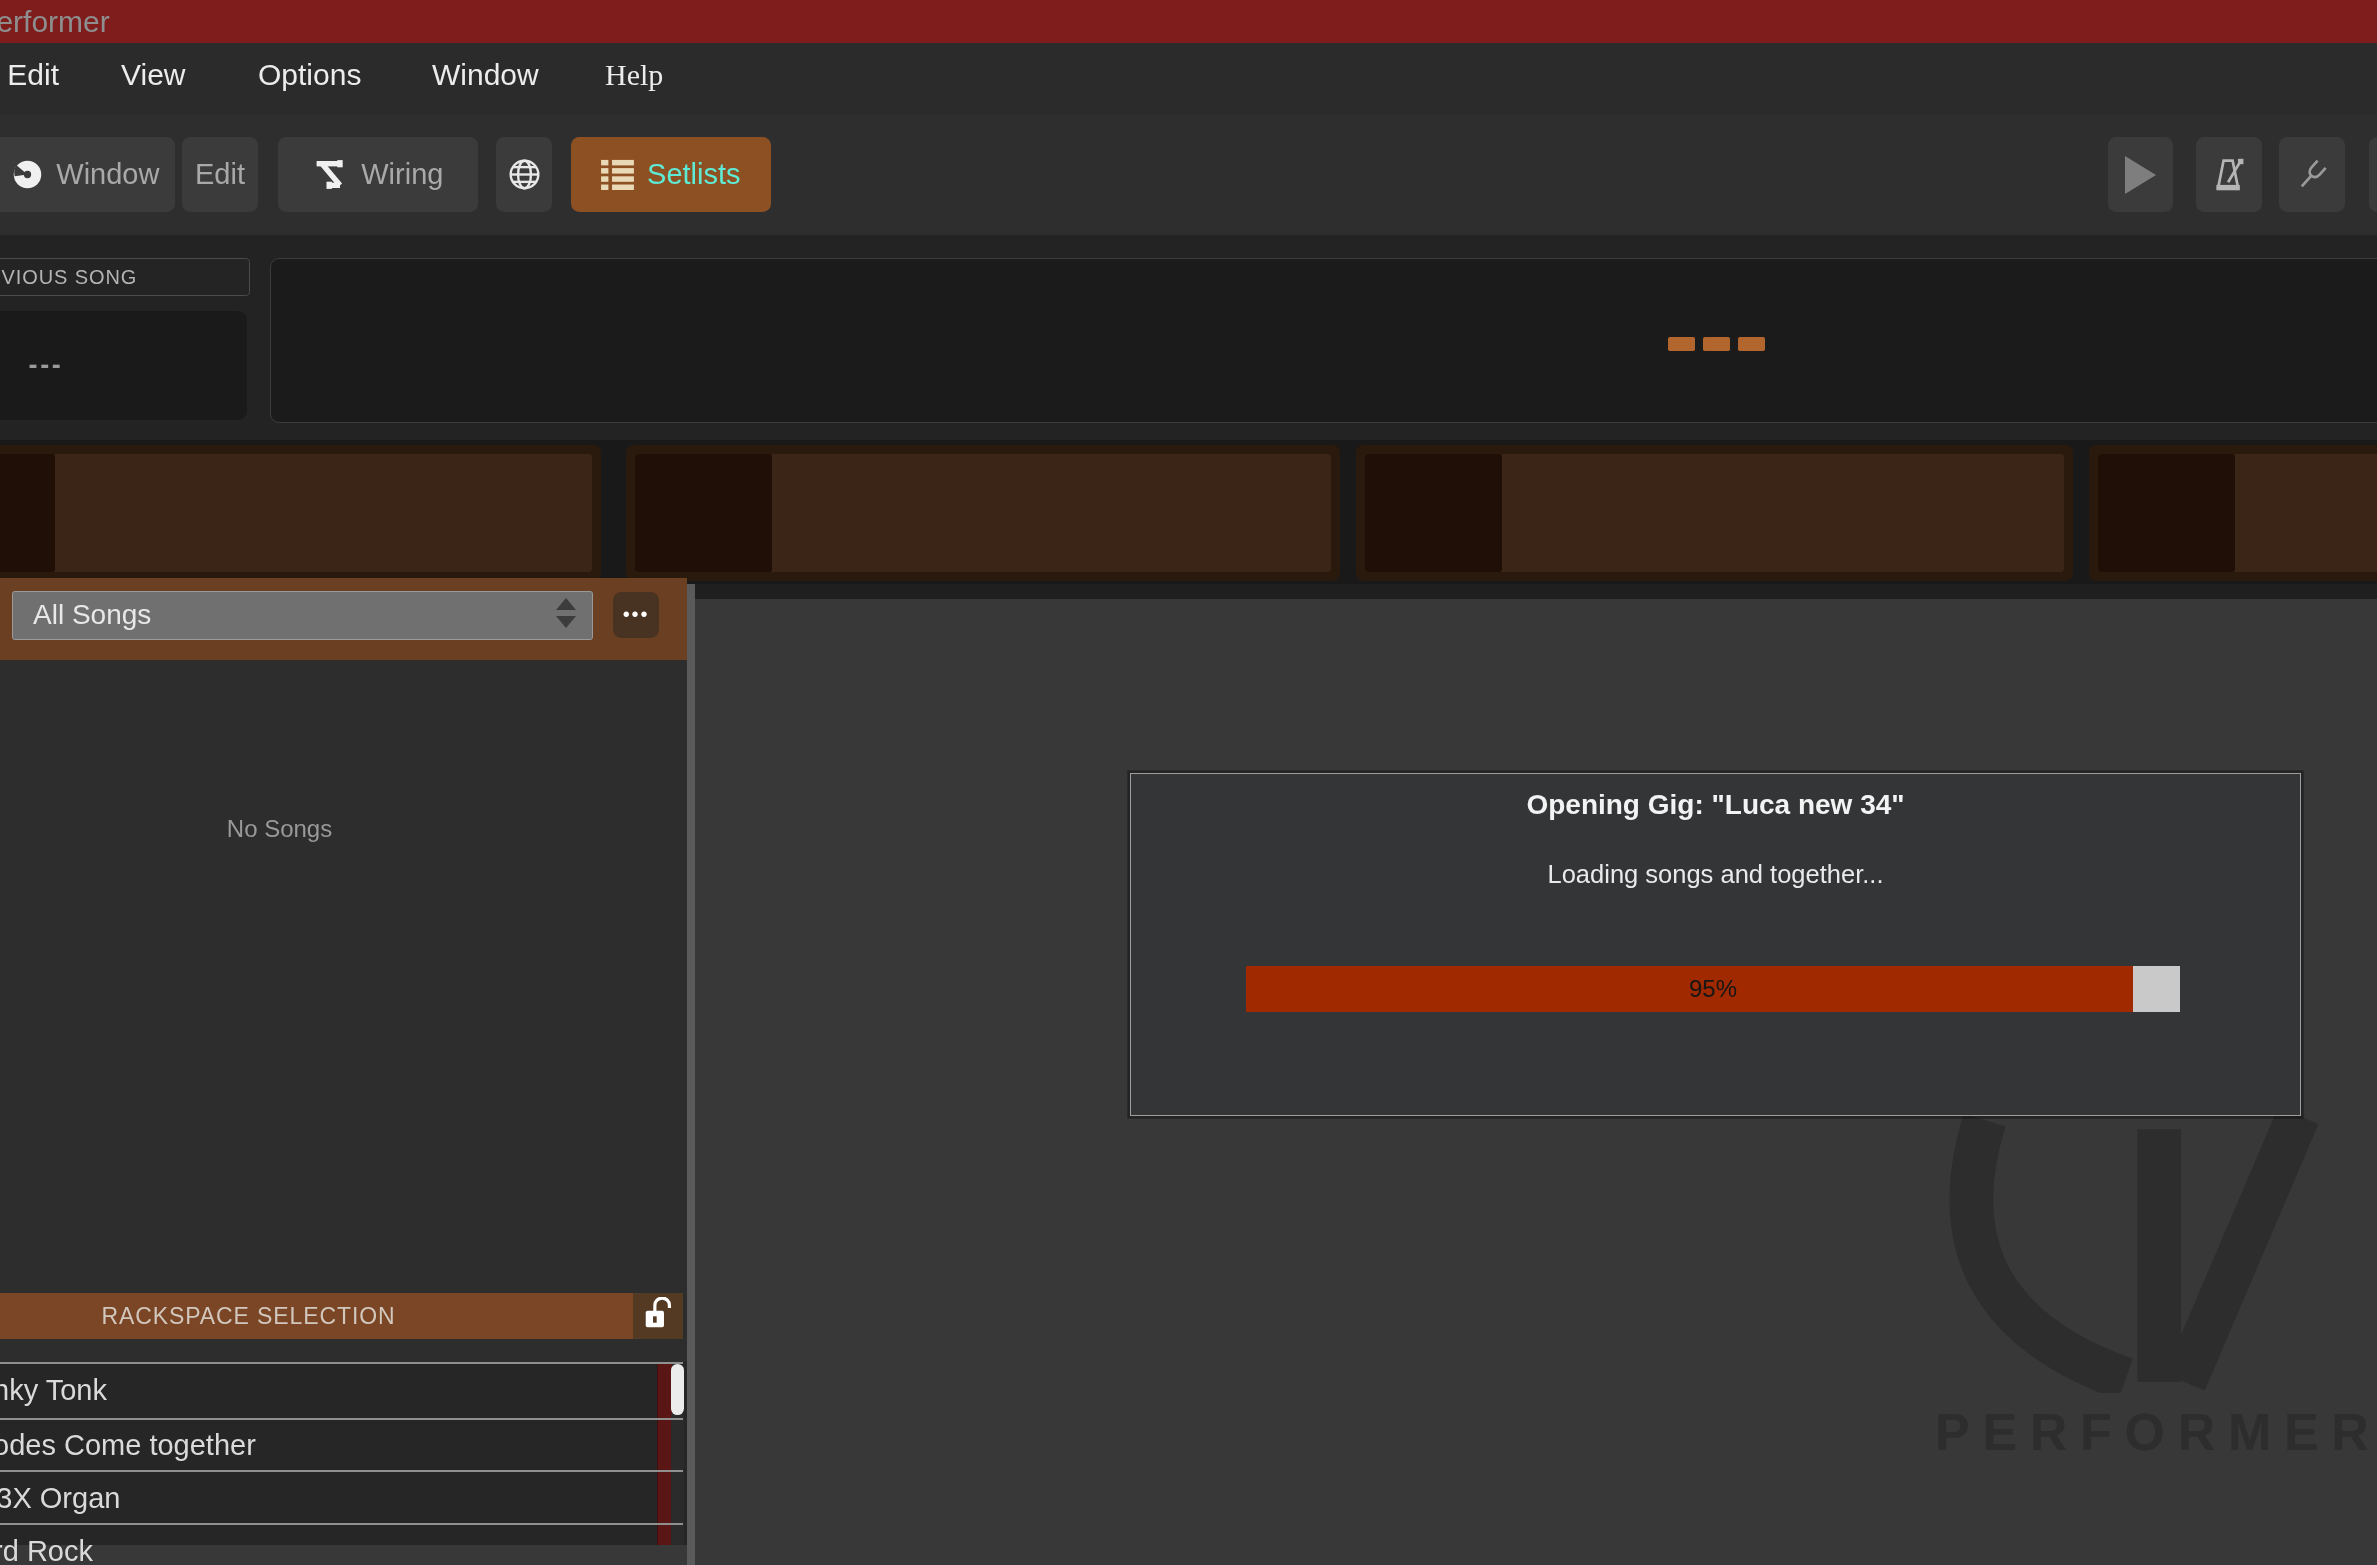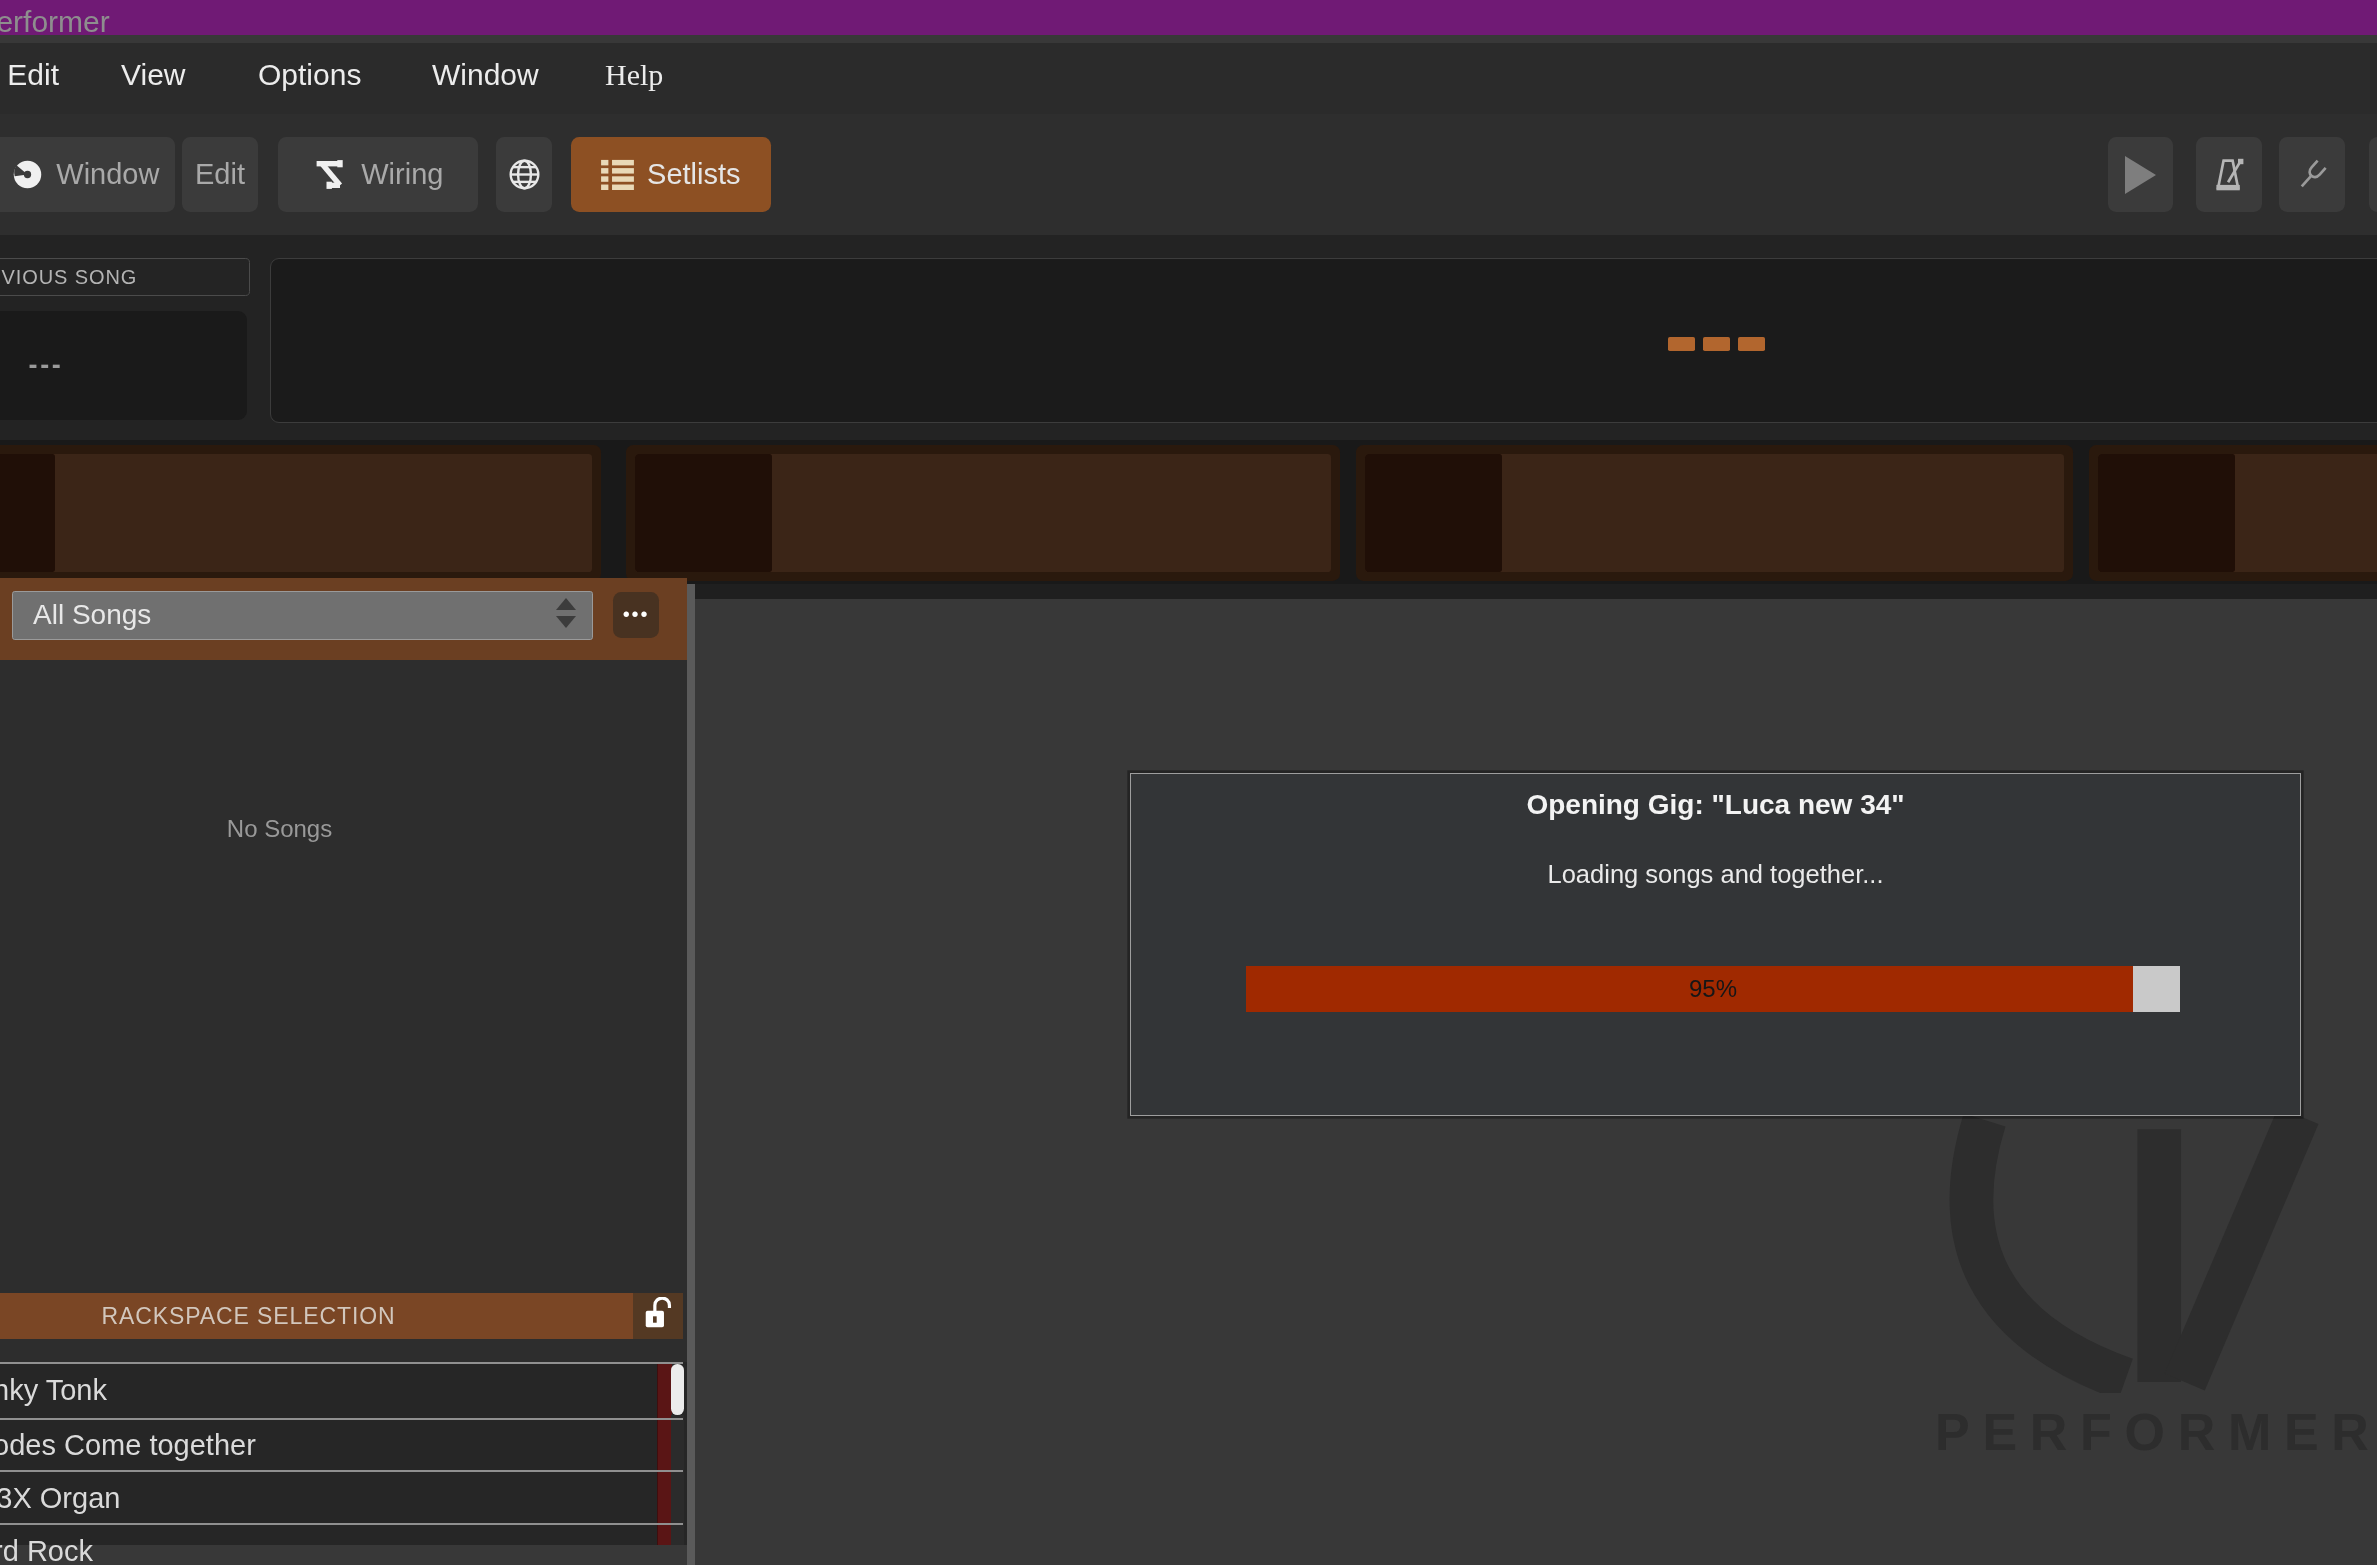--- a/index.html
+++ b/index.html
@@ -4,38 +4,38 @@
 <style>
   html,body{margin:0;padding:0;}
   body{
     width:2377px;height:1566px;position:relative;overflow:hidden;
     background:#383838;font-family:"Liberation Sans","DejaVu Sans",sans-serif;
     -webkit-font-smoothing:antialiased;
   }
   .abs{position:absolute;}
 
   
-  .titlebar{left:0;top:0;width:2377px;height:35px;background:#701a75;}
+  .titlebar{left:0;top:0;width:2377px;height:43px;background:#7f1d1d;}
   .titlebar .wtitle{position:absolute;left:-3.6px;top:4.6px;font-size:30px;color:#8e8e8e;}
 
   
   .menubar{left:0;top:43px;width:2377px;height:71px;background:#2b2b2b;border-bottom:2.7px solid #222;}
   .menu-item{position:absolute;top:14.6px;font-size:30px;color:#ececec;}
   .menu-item:nth-of-type(1){left:7.3px;}
   .menu-item:nth-of-type(2){left:121px;}
   .menu-item:nth-of-type(3){left:258px;}
   .menu-item:nth-of-type(4){left:432px;}
   .menu-item:nth-of-type(5){left:605px;font-family:Liberation Serif, serif;}
 
   
   .toolbar{left:0;top:114px;width:2377px;height:121px;background:#2e2e2e;border-bottom:1.8px solid #1c1c1c;}
   .tbtn{position:absolute;top:23px;height:75px;background:#3b3b3b;border-radius:8.2px;
         display:flex;align-items:center;justify-content:center;gap:12.7px;
         color:#a9a9a9;font-size:29px;}
-  .tbtn.active{background:#8d5023;color:#e5e5e5;}
+  .tbtn.active{background:#8d5023;color:#5eead4;}
   .tbtn svg{display:block;}
   .play-tri{width:0;height:0;border-left:31px solid #7e7e7e;border-top:19px solid transparent;border-bottom:19px solid transparent;}
 
   
   .songstrip{left:0;top:235px;width:2377px;height:205px;background:#232323;}
   .prevlabel{position:absolute;left:-155px;top:23px;width:403px;height:36px;background:#242424;
              border:1.8px solid #4b4b4b;border-radius:4.6px;display:flex;align-items:center;justify-content:center;
              color:#b4b4b4;font-size:20px;letter-spacing:0.9px;}
   .prevbox{position:absolute;left:-155px;top:76px;width:402px;height:109px;background:#1a1a1a;border-radius:9px;
            display:flex;align-items:center;justify-content:center;color:#9a9a9a;font-size:27px;font-weight:bold;letter-spacing:2.7px;}

